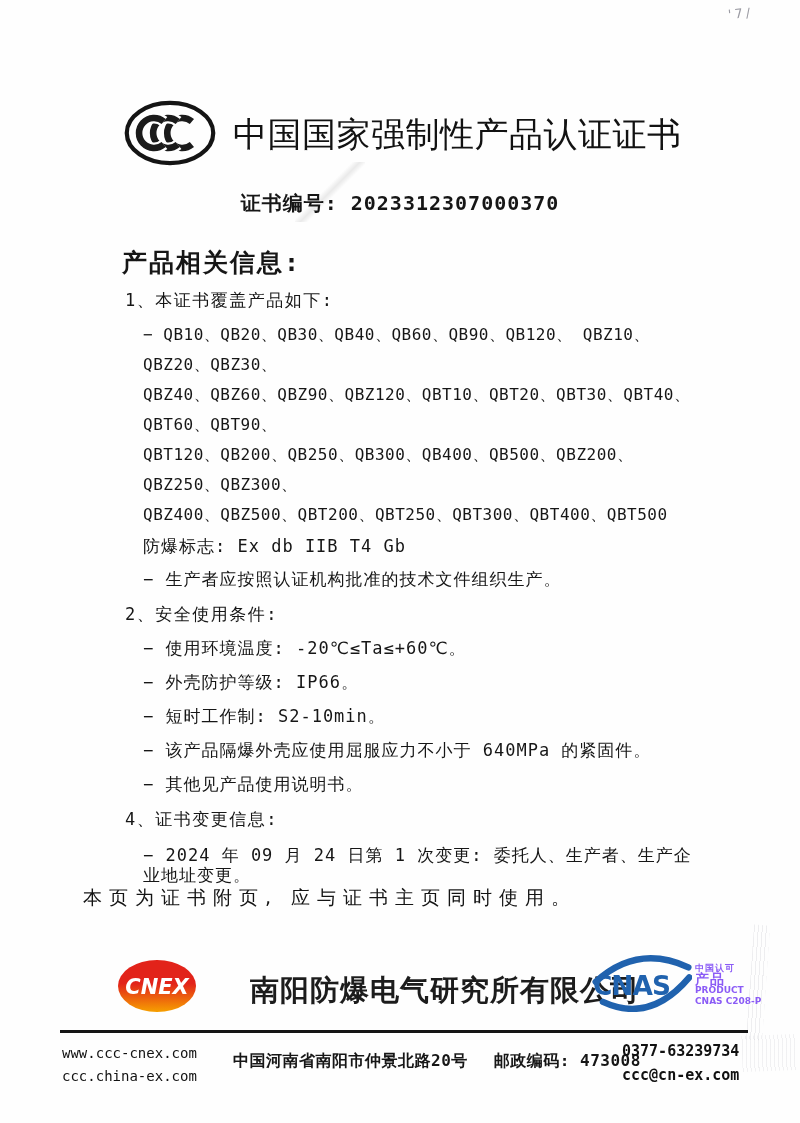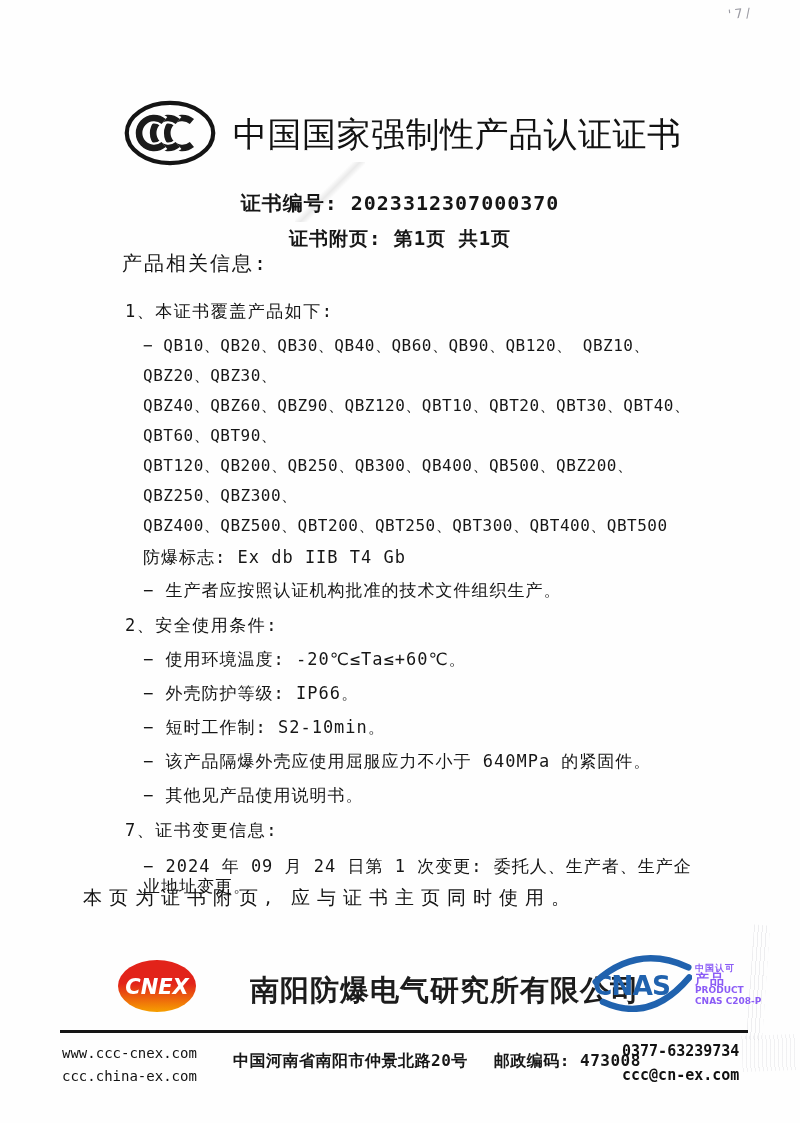--- a/index.html
+++ b/index.html
@@ -49,22 +49,22 @@
   }
   .meta-line1 { font-size: 20px; font-weight: 700; letter-spacing: 1px; }
   .meta-line2 { font-size: 19px; font-weight: 700; letter-spacing: 1px; margin-top: 9px; }
   
   .content {
     position: absolute; left: 122px; top: 252px; width: 580px;
     font-family: "DejaVu Sans Mono", "DejaVu Sans", sans-serif;
     font-size: 17px; line-height: 20px;
   }
   .content .sec-heading {
-    font-size: 20px; line-height: 22px; font-weight: 400;
-    letter-spacing: 2px; margin-bottom: 27px;
+    font-size: 25px; line-height: 22px; font-weight: 700;
+    letter-spacing: 2px; margin-bottom: 16px;
   }
   .num-title { margin-left: 3px; letter-spacing: 1.5px; }
   .t1 { margin-bottom: 10px; }
   .models { margin-left: 21px; line-height: 30px; font-size: 16px; margin-bottom: 6px; letter-spacing: .5px; }
   .hang { margin-left: 21px; letter-spacing: 1px; }
   .mb17 { margin-bottom: 17px; }
   .mb13 { margin-bottom: 13px; }
   .mb15 { margin-bottom: 15px; }
   .mb14 { margin-bottom: 14px; }
   .mb16 { margin-bottom: 16px; }
@@ -125,21 +125,20 @@
       <path d="M 58.3 23.7 A 16 16 0 1 0 58.3 48.3" fill="none" stroke="#ffffff" stroke-width="12"></path>
       <path d="M 58.3 23.7 A 16 16 0 1 0 58.3 48.3" fill="none" stroke="#1b1b1b" stroke-width="7"></path>
       <path d="M 43.3 23.7 A 16 16 0 1 0 43.3 48.3" fill="none" stroke="#ffffff" stroke-width="12"></path>
       <path d="M 43.3 23.7 A 16 16 0 1 0 43.3 48.3" fill="none" stroke="#1b1b1b" stroke-width="7"></path>
     </svg>
   </div>
   <div class="cert-title">中国国家强制性产品认证证书</div>
 
   <div class="meta">
     <div class="meta-line1"><span>证书编号:</span> <span>2023312307000370</span></div>
-    <div class="meta-line2"><span>证书附页:</span> <span>第1页 共1页</span></div>
   </div>
 
   <div class="content">
     <div class="sec-heading">产品相关信息:</div>
 
     <p class="num-title t1">1、本证书覆盖产品如下:</p>
     <div class="models">
       <div>− QB10、QB20、QB30、QB40、QB60、QB90、QB120、 QBZ10、QBZ20、QBZ30、</div>
       <div>QBZ40、QBZ60、QBZ90、QBZ120、QBT10、QBT20、QBT30、QBT40、QBT60、QBT90、</div>
       <div>QBT120、QB200、QB250、QB300、QB400、QB500、QBZ200、QBZ250、QBZ300、</div>
@@ -148,21 +147,21 @@
     <p class="hang mb13">防爆标志: Ex db IIB T4 Gb</p>
     <p class="hang mb15">− 生产者应按照认证机构批准的技术文件组织生产。</p>
 
     <p class="num-title mb14">2、安全使用条件:</p>
     <p class="hang mb14">− 使用环境温度: -20℃≤Ta≤+60℃。</p>
     <p class="hang mb14">− 外壳防护等级: IP66。</p>
     <p class="hang mb14">− 短时工作制: S2-10min。</p>
     <p class="hang mb14">− 该产品隔爆外壳应使用屈服应力不小于 640MPa 的紧固件。</p>
     <p class="hang mb15">− 其他见产品使用说明书。</p>
 
-    <p class="num-title mb16">7、证书变更信息:</p>
+    <p class="num-title mb16">4、证书变更信息:</p>
     <p class="hang">− 2024 年 09 月 24 日第 1 次变更: 委托人、生产者、生产企业地址变更。</p>
   </div>
 
   <div class="page-note">本页为证书附页, 应与证书主页同时使用。</div>
 
   <div class="cnex-logo">
     <svg width="80" height="56" viewBox="0 0 80 56">
       <defs>
         <linearGradient id="cnexg" x1="0" y1="0" x2="0" y2="1">
           <stop offset="0" stop-color="#e2231a"></stop>

